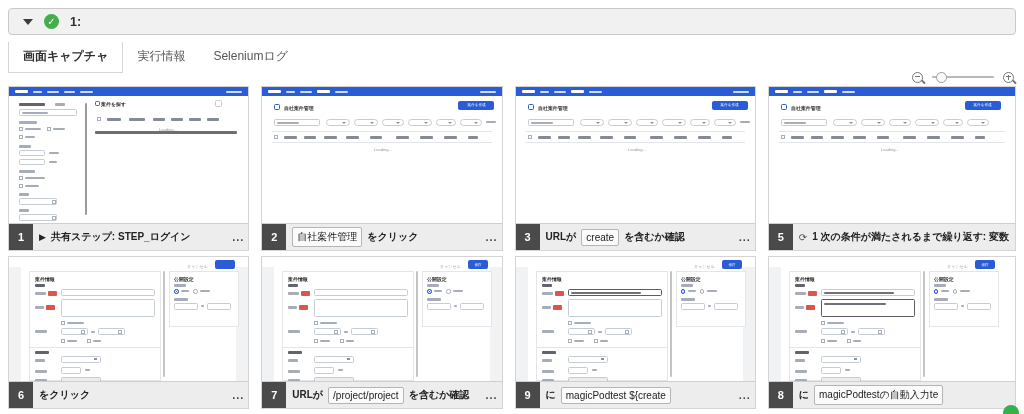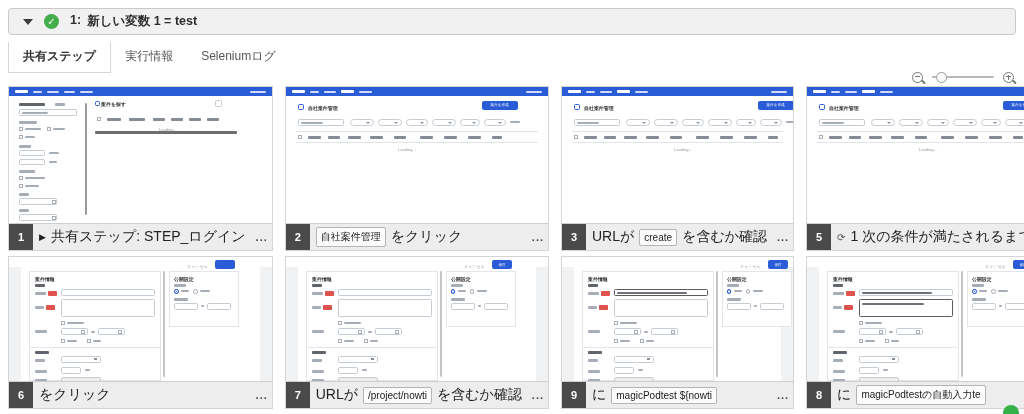--- a/index.html
+++ b/index.html
@@ -31,21 +31,21 @@
   .zthumb{position:absolute;top:-4.5px;width:11px;height:11px;border-radius:50%;background:#fafafa;border:1px solid #9b9b9b;box-sizing:border-box;}
 
   
   .grid{position:absolute;left:8px;top:86px;width:1008px;display:grid;grid-template-columns:repeat(4,1fr);column-gap:12px;row-gap:5px;}
   .card{border:1px solid #d4d4d4;background:#fff;box-sizing:border-box;}
   .thumb{position:relative;overflow:hidden;background:#fff;cursor:pointer;}
   .thumb.h-tall{height:136px;} .thumb.h-short{height:124px;}
   .cap{height:26px;display:flex;align-items:stretch;background:#ededed;border-top:1px solid #cfcfcf;}
   .num{width:24px;background:#4a4a4a;color:#fff;font-size:11px;font-weight:bold;display:flex;align-items:center;justify-content:center;flex:0 0 24px;}
   .capparts{flex:1;display:flex;align-items:center;gap:5px;padding:0 6px;overflow:hidden;white-space:nowrap;min-width:0;}
-  .captext{font-size:14px;color:#222;flex-shrink:0;}
+  .captext{font-size:10px;color:#222;flex-shrink:0;font-weight:bold;}
   .token{font-size:10px;color:#222;background:#fbfbfb;border:1px solid #b5b5b5;border-radius:2px;padding:2px 4px;flex-shrink:0;white-space:nowrap;}
   .token.shrink{flex-shrink:1;min-width:12px;overflow:hidden;}
   .capicon{font-size:9px;color:#222;flex-shrink:0;}
   .capicon.loop{color:#555;font-size:10px;}
   .menu{width:20px;display:flex;align-items:center;justify-content:center;color:#444;font-size:11px;font-weight:bold;letter-spacing:1px;cursor:pointer;}
 
   
   .bluebar{position:absolute;left:0;top:0;right:0;height:9px;background:#2a5cd7;display:flex;align-items:center;gap:5px;padding:0 6px;}
   .wd{height:2px;background:rgba(255,255,255,.78);border-radius:1px;flex:0 0 auto;}
   .wd.logo{height:3px;background:#fff;}
@@ -75,26 +75,25 @@
 </head>
 <body>
 
 <div class="stage">
 
   <div class="stepbar">
     <span class="caret"></span>
     <span class="okcirc">✓</span>
     <span class="steptext">
       <b>1:</b>
-      <span>新しい変数 1 = test</span>
     </span>
   </div>
 
   <div class="tabs">
-    <span class="tab active">共有ステップ</span>
+    <span class="tab active">画面キャプチャ</span>
     <span class="tab">実行情報</span>
     <span class="tab">Seleniumログ</span>
   </div>
 
   <div class="zoomctl">
     <span class="mag">
         <i class="hbar"></i>
         <i class="mh"></i>
       </span>
     <span class="ztrack">
@@ -451,21 +450,21 @@
   <i class="ml" style="left:165px;top:41px;width:14px"></i>
   <div class="mbx" style="left:165px;top:46px;width:24px;height:7px"></div>
             <i class="ml" style="left:192px;top:48px;width:3px;height:2px"></i>
   <div class="mbx" style="left:198px;top:46px;width:24px;height:7px"></div>
 </div>
 </div>
     <div class="cap">
       <span class="num">7</span>
       <span class="capparts">
             <span class="captext">URLが</span>
-            <span class="token">/project/nowti</span>
+            <span class="token">/project/project</span>
             <span class="captext">を含むか確認</span>
           </span>
       <span class="menu">...</span>
     </div>
   </div>
 
   <div class="card">
     <div class="thumb h-short">
 <div style="position:absolute;inset:0;" class="v-title-focus">
   <div class="gutter" style="left:0"></div>
@@ -520,21 +519,21 @@
   <i class="ml" style="left:165px;top:41px;width:14px"></i>
   <div class="mbx" style="left:165px;top:46px;width:24px;height:7px"></div>
             <i class="ml" style="left:192px;top:48px;width:3px;height:2px"></i>
   <div class="mbx" style="left:198px;top:46px;width:24px;height:7px"></div>
 </div>
 </div>
     <div class="cap">
       <span class="num">9</span>
       <span class="capparts">
             <span class="captext">に</span>
-            <span class="token shrink">magicPodtest ${nowti</span>
+            <span class="token shrink">magicPodtest ${create</span>
           </span>
       <span class="menu">...</span>
     </div>
   </div>
 
   <div class="card">
     <div class="thumb h-short">
 <div style="position:absolute;inset:0;" class="v-desc-focus">
   <div class="gutter" style="left:0"></div>
   <span class="micro grey" style="position:absolute;left:178px;top:5px">キャンセル</span>

